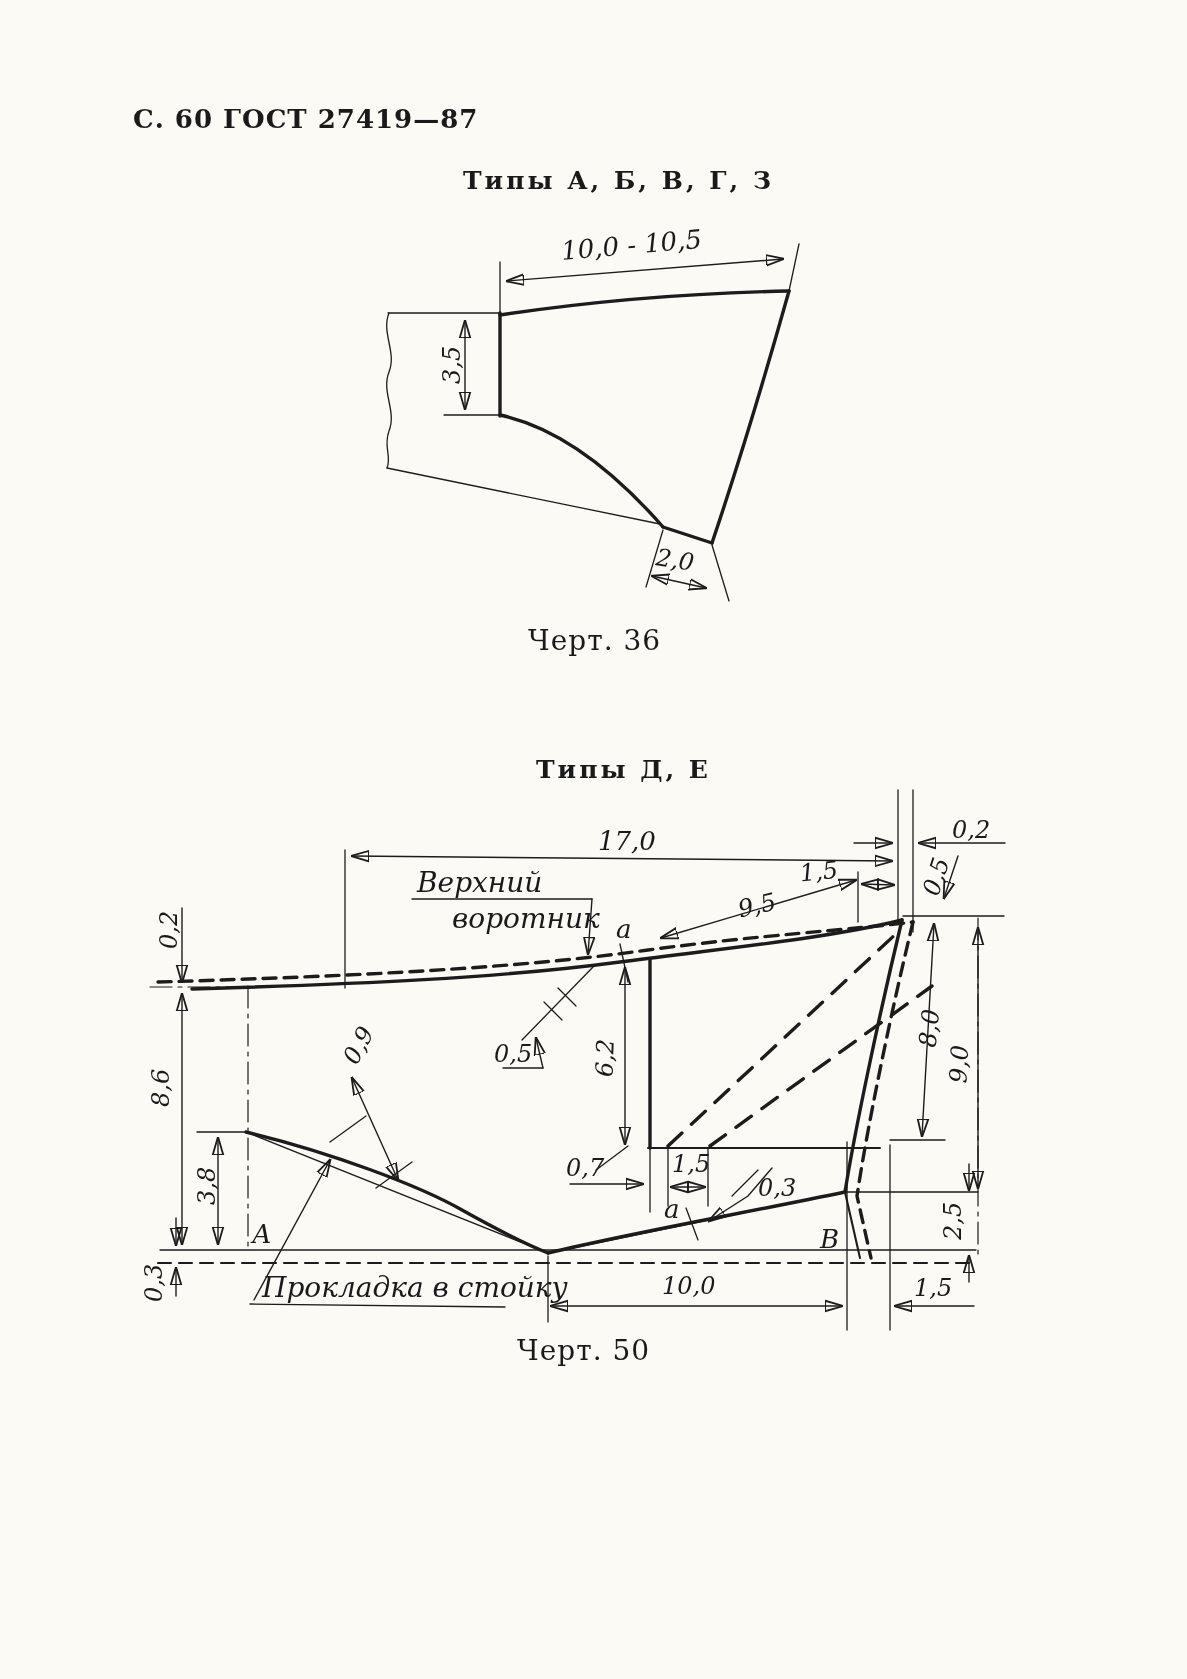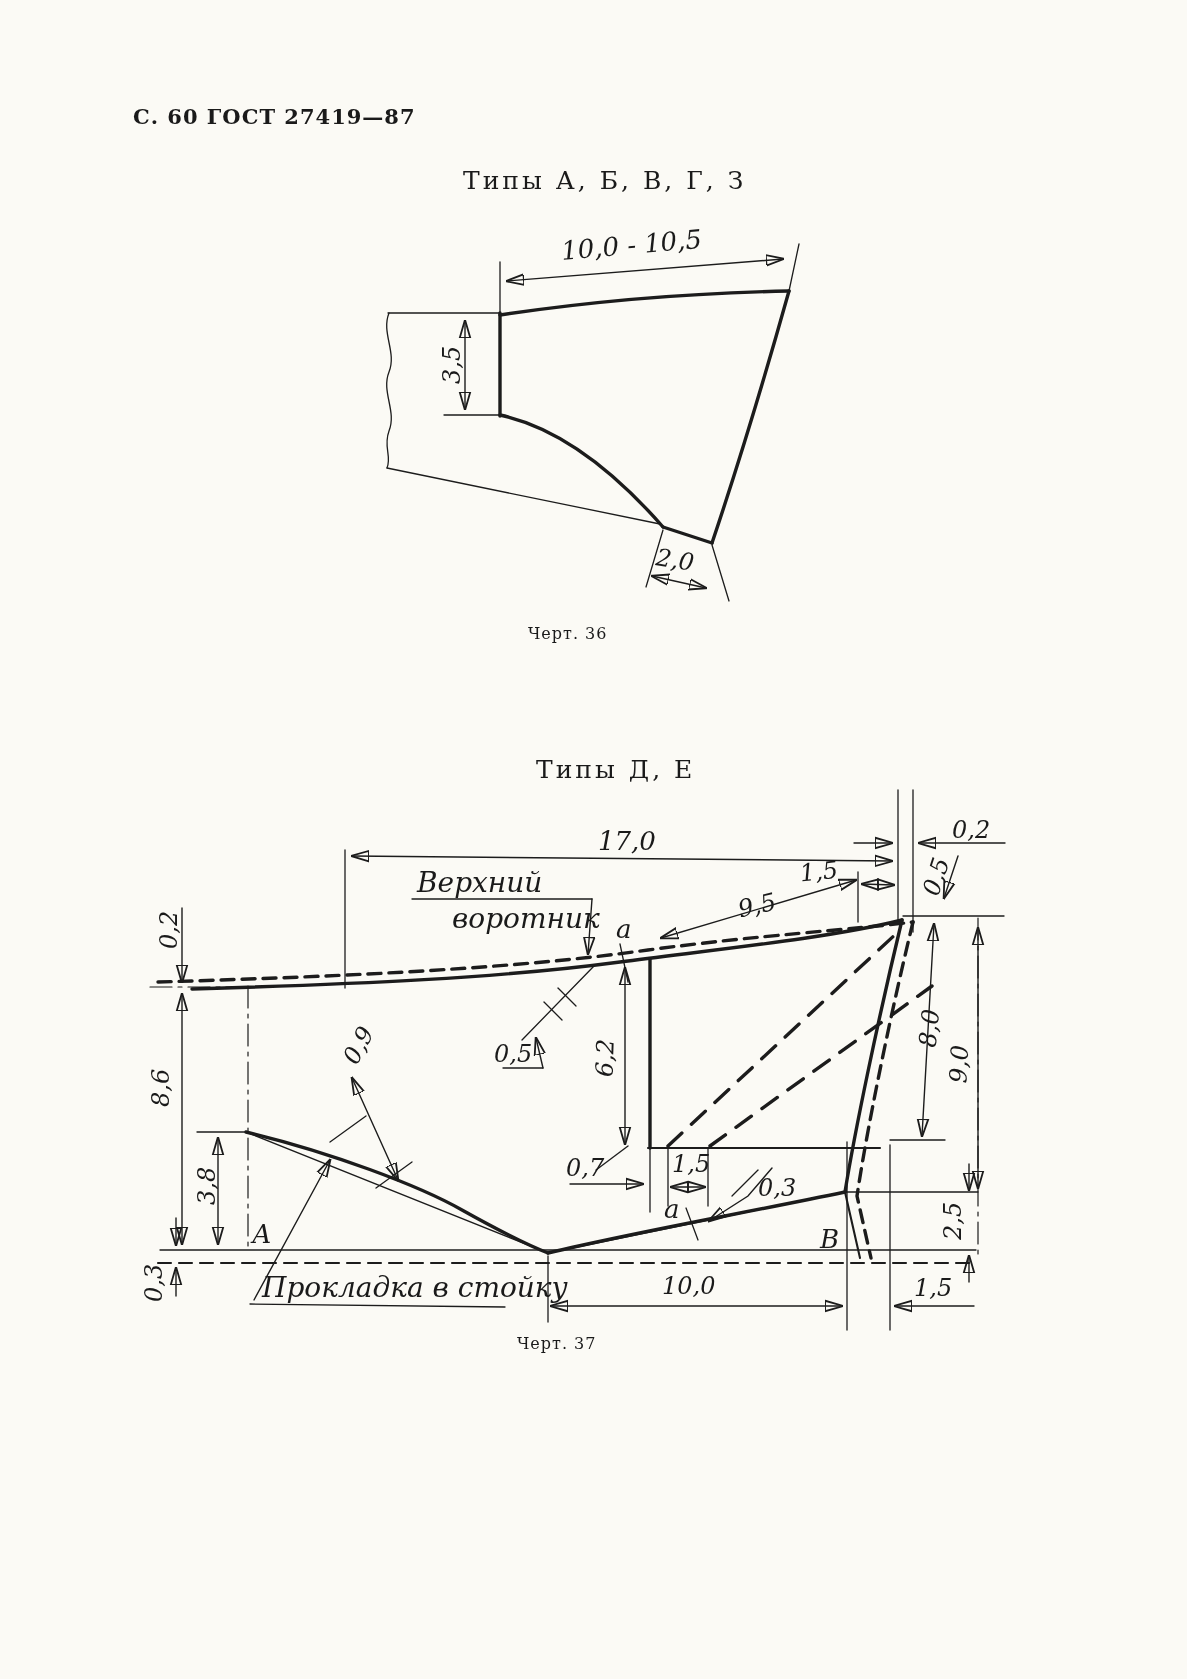--- a/index.html
+++ b/index.html
@@ -1,25 +1,25 @@
 <!DOCTYPE html>
 <html><head>
 <meta charset="utf-8">
 <style>
   html,body{margin:0;padding:0;background:#888;}
   .page{
     position:relative;width:1187px;height:1679px;margin:0 auto;
     background:#fbfaf5;overflow:hidden;
     font-family:"DejaVu Serif","Liberation Serif",serif;color:#1a1a1a;
   }
-  .hdr{position:absolute;left:133px;top:104px;font-size:21px;font-weight:bold;letter-spacing:1px;}
-  .fig-title{position:absolute;font-weight:normal;letter-spacing:3px;font-size:25px;white-space:nowrap;}
+  .hdr{position:absolute;left:133px;top:104px;font-size:26px;font-weight:bold;letter-spacing:1px;}
+  .fig-title{position:absolute;font-weight:bold;letter-spacing:3px;font-size:25px;white-space:nowrap;}
   .t36{left:463px;top:166px;}
   .t37{left:503px;top:755px;margin-left:33px;}
-  .cap{position:absolute;font-size:16px;letter-spacing:1px;white-space:nowrap;text-align:right;}
+  .cap{position:absolute;font-size:28px;letter-spacing:1px;white-space:nowrap;text-align:right;}
   .c36{left:528px;top:624px;}
   .c37{left:517px;top:1334px;}
   svg{position:absolute;left:0;top:0;}
   path,line,polyline{stroke:#1c1c1c;fill:none;stroke-linecap:round;}
   .w1{stroke-width:1.3px;}
   .w2{stroke-width:2.1px;}
   .w3{stroke-width:3.4px;}
   .dim{stroke-width:1.4px;}
   .dsh{stroke-dasharray:13 8;}
   .dshBig{stroke-dasharray:19 13;}
@@ -31,21 +31,21 @@
 </style>
 </head>
 <body>
 
 <div class="page">
 
   <div class="hdr">С. 60 ГОСТ 27419—87</div>
   <div class="fig-title t36">Типы А, Б, В, Г, З</div>
   <div class="cap c36">Черт. 36</div>
   <div class="fig-title t37">Типы Д, Е</div>
-  <div class="cap c37">Черт. 37</div>
+  <div class="cap c37">Черт. 50</div>
 
   <svg width="1187" height="1679" viewBox="0 0 1187 1679">
     <defs>
       <marker id="arr" viewBox="0 0 10 10" refX="9.3" refY="5" markerWidth="13" markerHeight="13" orient="auto-start-reverse">
         <path d="M0,2.1 L10,5 L0,7.9 Z" fill="#1c1c1c" stroke="none"></path>
       </marker>
     </defs>
 
     <g>
 

